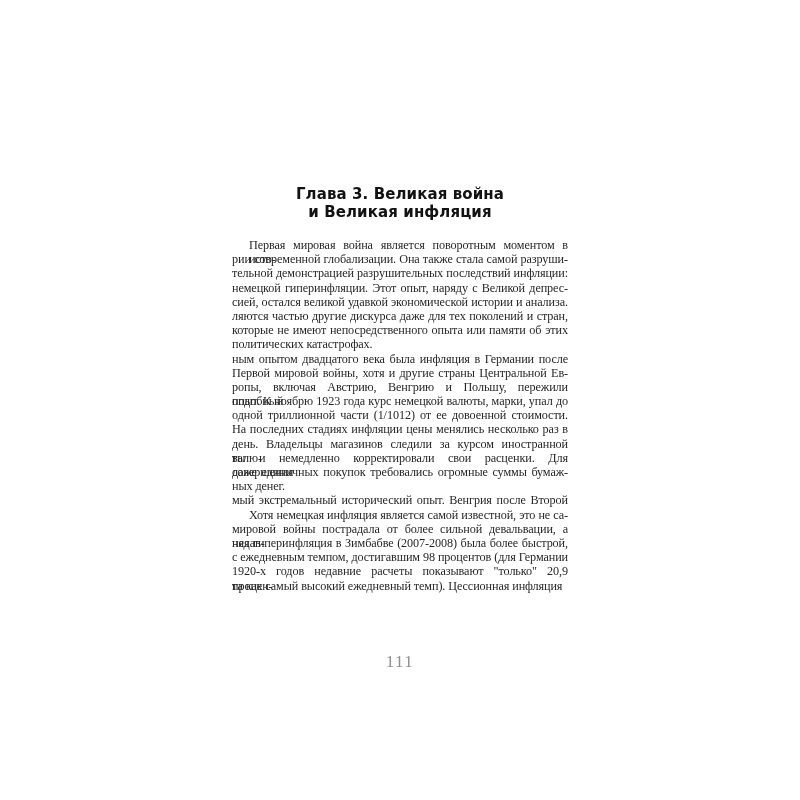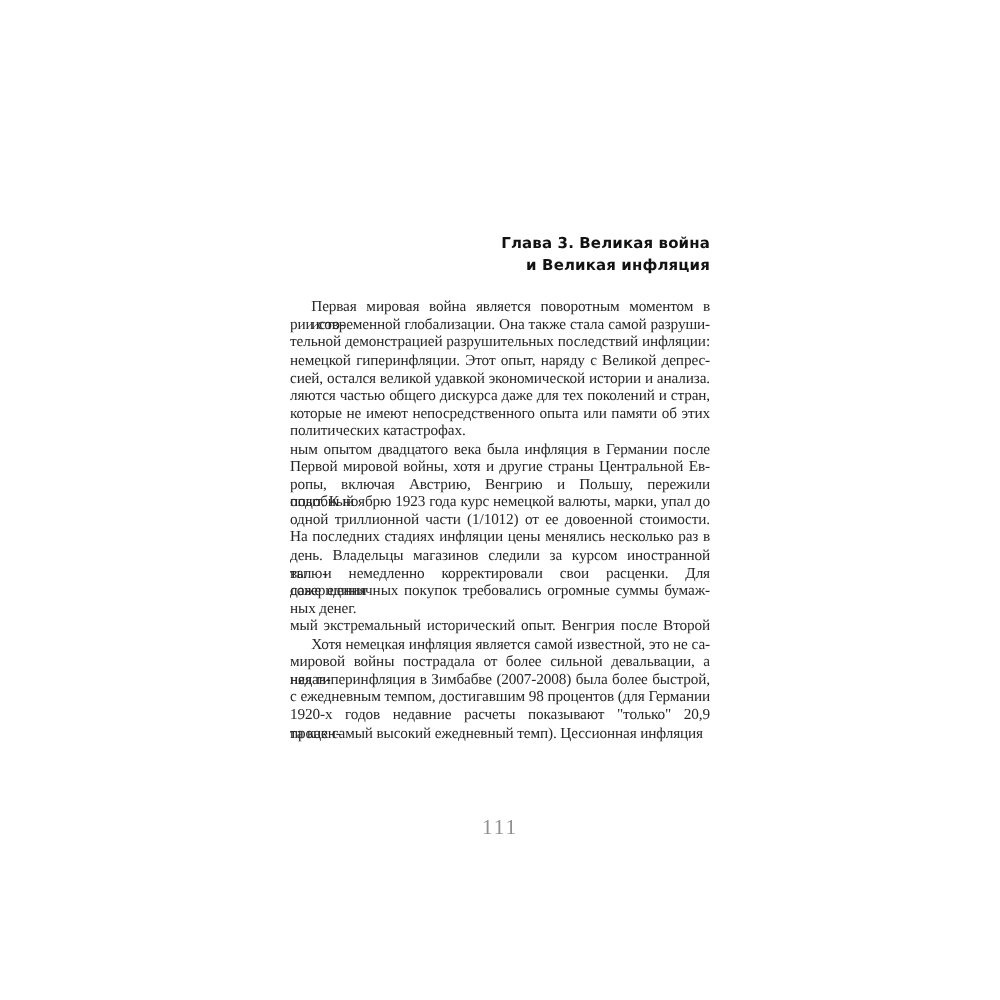--- a/index.html
+++ b/index.html
@@ -14,24 +14,24 @@
     background: #ffffff;
     overflow: hidden;
     font-family: "Liberation Serif", serif;
   }
   .chapter-title {
     position: absolute;
     left: 232px;
     top: 186px;
     width: 336px;
     margin: 0;
-    text-align: right;
+    text-align: center;
     font-family: "DejaVu Sans", sans-serif;
     font-weight: 700;
-    font-size: 12px;
+    font-size: 15px;
     line-height: 17.5px;
     color: #121212;
     letter-spacing: 0.1px;
   }
   .chapter-title .title-line {
     display: block;
   }
   .body-text {
     position: absolute;
     left: 232px;
@@ -72,21 +72,21 @@
     <span class="title-line">и Великая инфляция</span>
   </h1>
 
   <div class="body-text" id="body-text">
       <div class="para">
         <div class="line first">Первая мировая война является поворотным моментом в исто-</div>
         <div class="line">рии современной глобализации. Она также стала самой разруши-</div>
         <div class="line">тельной демонстрацией разрушительных последствий инфляции:</div>
         <div class="line">немецкой гиперинфляции. Этот опыт, наряду с Великой депрес-</div>
         <div class="line">сией, остался великой удавкой экономической истории и анализа.</div>
-        <div class="line">ляются частью общего дискурса даже для тех поколений и стран,</div>
+        <div class="line">ляются частью другие дискурса даже для тех поколений и стран,</div>
         <div class="line">которые не имеют непосредственного опыта или памяти об этих</div>
         <div class="line last">политических катастрофах.</div>
       </div>
       <div class="para">
         <div class="line">ным опытом двадцатого века была инфляция в Германии после</div>
         <div class="line">Первой мировой войны, хотя и другие страны Центральной Ев-</div>
         <div class="line">ропы, включая Австрию, Венгрию и Польшу, пережили подобный</div>
         <div class="line">опыт. К ноябрю 1923 года курс немецкой валюты, марки, упал до</div>
         <div class="line">одной триллионной части (1/1012) от ее довоенной стоимости.</div>
         <div class="line">На последних стадиях инфляции цены менялись несколько раз в</div>

